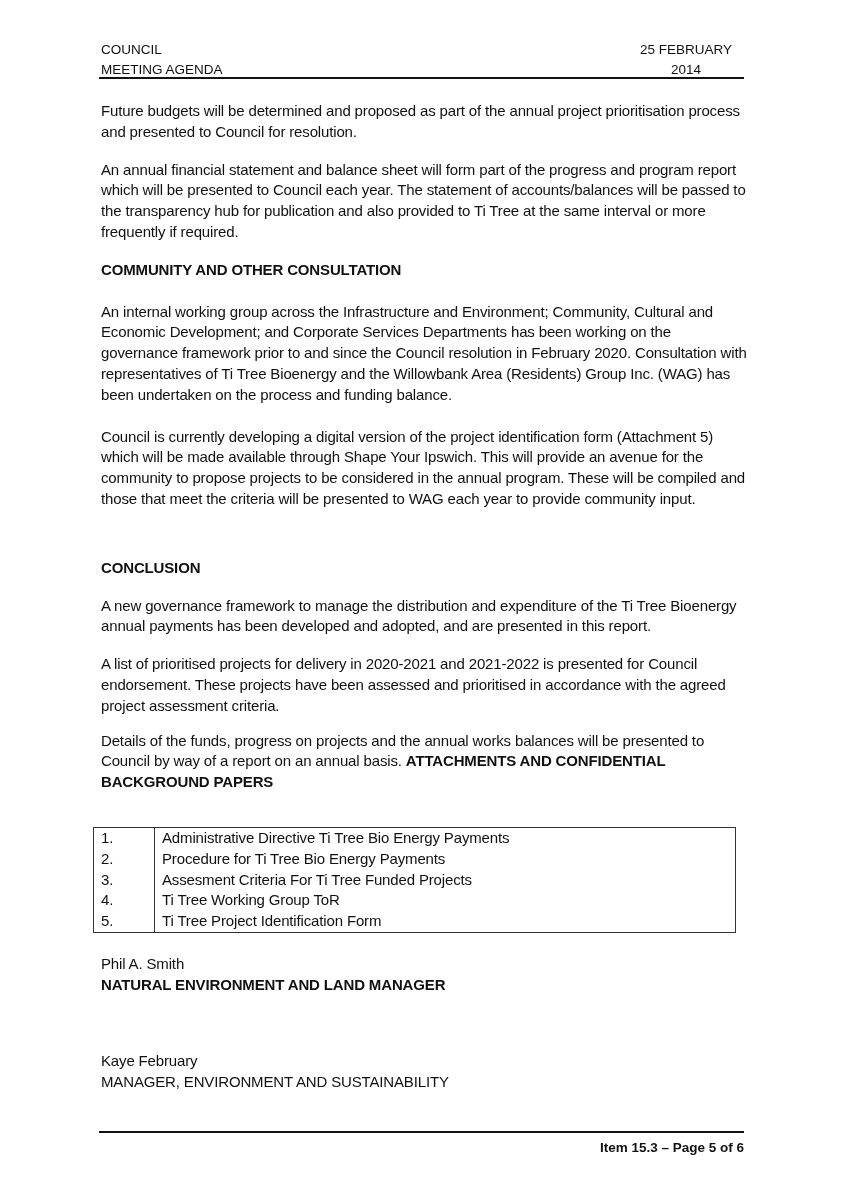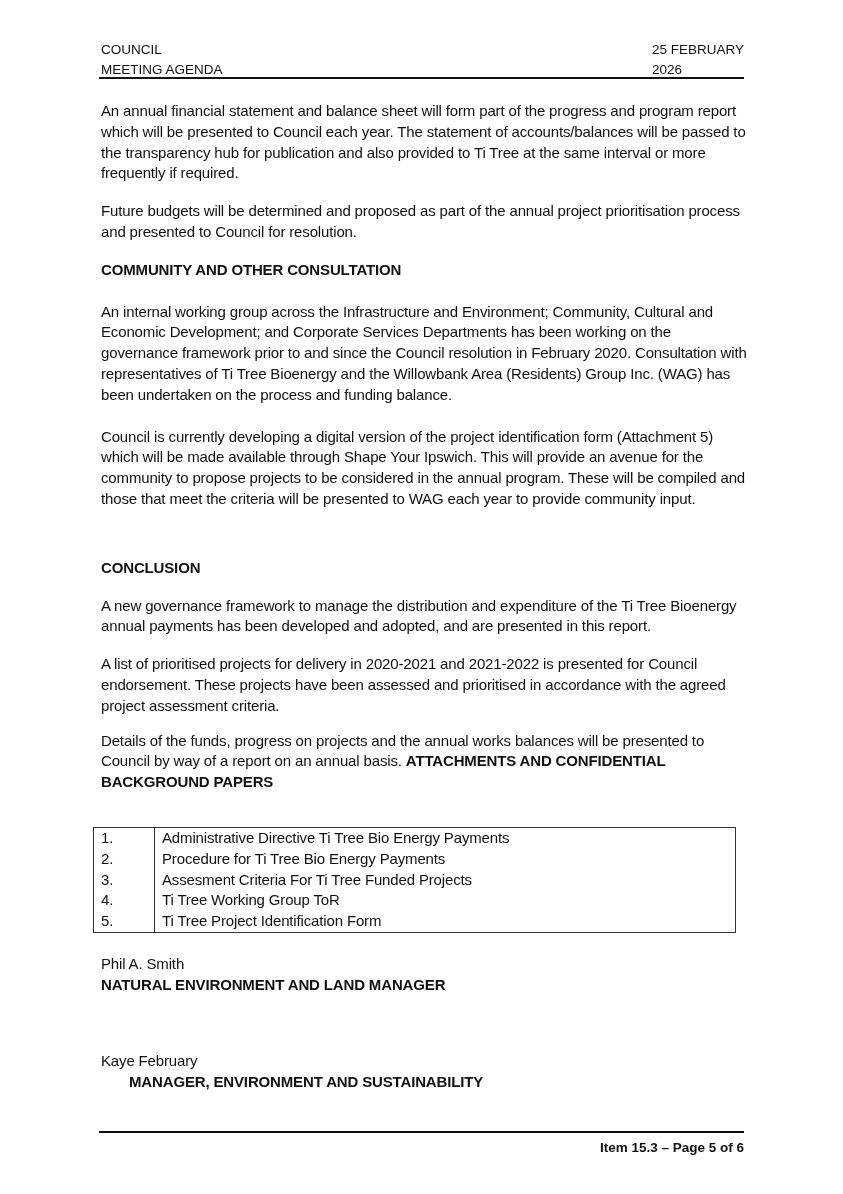--- a/index.html
+++ b/index.html
@@ -22,21 +22,21 @@
     }
     .header {
       position: absolute;
       left: 101px;
       top: 40px;
       width: 643px;
       font-size: 13.5px;
       line-height: 20px;
     }
     .header .left { position: absolute; left: 0; top: 0; }
-    .header .right { position: absolute; right: 0; top: 0; text-align: left; }
+    .header .right { position: absolute; right: 12px; top: 0; text-align: center; }
     .header-rule {
       position: absolute;
       left: 99px;
       top: 77px;
       width: 645px;
       height: 0;
       border-top: 2.5px solid #111;
     }
     .body {
       position: absolute;
@@ -100,28 +100,28 @@
 
 <div class="page">
 
   <div class="header">
     <div class="left">
       <div>COUNCIL</div>
       <div>MEETING AGENDA</div>
     </div>
     <div class="right">
       <div>25 FEBRUARY</div>
-      <div>2026</div>
+      <div>2014</div>
     </div>
   </div>
   <div class="header-rule"></div>
 
   <div class="body">
+    <p class="para" style="margin-bottom:17px;">Future budgets will be determined and proposed as part of the annual project prioritisation process and presented to Council for resolution.</p>
     <p class="para" style="margin-bottom:17px;">An annual financial statement and balance sheet will form part of the progress and program report which will be presented to Council each year.  The statement of accounts/balances will be passed to the transparency hub for publication and also provided to Ti Tree at the same interval or more frequently if required.</p>
-    <p class="para" style="margin-bottom:17px;">Future budgets will be determined and proposed as part of the annual project prioritisation process and presented to Council for resolution.</p>
     <p class="heading" style="margin-bottom:21px;">COMMUNITY AND OTHER CONSULTATION</p>
     <p class="para" style="margin-bottom:21px;">An internal working group across the Infrastructure and Environment; Community, Cultural and Economic Development; and Corporate Services Departments has been working on the governance framework prior to and since the Council resolution in February 2020. Consultation with representatives of Ti Tree Bioenergy and the Willowbank Area (Residents) Group Inc. (WAG) has been undertaken on the process and funding balance.</p>
     <p class="para" style="margin-bottom:17px;">Council is currently developing a digital version of the project identification form (Attachment 5) which will be made available through Shape Your Ipswich.  This will provide an avenue for the community to propose projects to be considered in the annual program. These will be compiled and those that meet the criteria will be presented to WAG each year to provide community input.</p>
     <p class="heading" style="margin-bottom:17px;margin-top:48px;">CONCLUSION</p>
     <p class="para" style="margin-bottom:17px;">A new governance framework to manage the distribution and expenditure of the Ti Tree Bioenergy annual payments has been developed and adopted, and are presented in this report.</p>
     <p class="para" style="margin-bottom:14px;">A list of prioritised projects for delivery in 2020-2021 and 2021-2022 is presented for Council endorsement.  These projects have been assessed and prioritised in accordance with the agreed project assessment criteria.</p>
     <p class="para"><span>Details of the funds, progress on projects and the annual works balances will be presented to Council by way of a report on an annual basis. </span><span class="bold-inline">ATTACHMENTS AND CONFIDENTIAL BACKGROUND PAPERS</span></p>
   </div>
 
   <table class="att-table">
@@ -150,19 +150,19 @@
   </table>
 
   <div class="sig" style="top:954px;">
     <div>Phil A. Smith</div>
     <div style="font-weight:bold;">NATURAL ENVIRONMENT AND LAND MANAGER</div>
   </div>
 
 
   <div class="sig" style="top:1051px;">
     <div>Kaye February</div>
-    <div style="font-weight:bold;margin-left:28px;">MANAGER, ENVIRONMENT AND SUSTAINABILITY</div>
+    <div style="font-weight:normal;">MANAGER, ENVIRONMENT AND SUSTAINABILITY</div>
   </div>
 
   <div class="footer-rule"></div>
   <div class="footer">Item 15.3 – Page 5 of 6</div>
 
 </div>
 
 </body></html>

